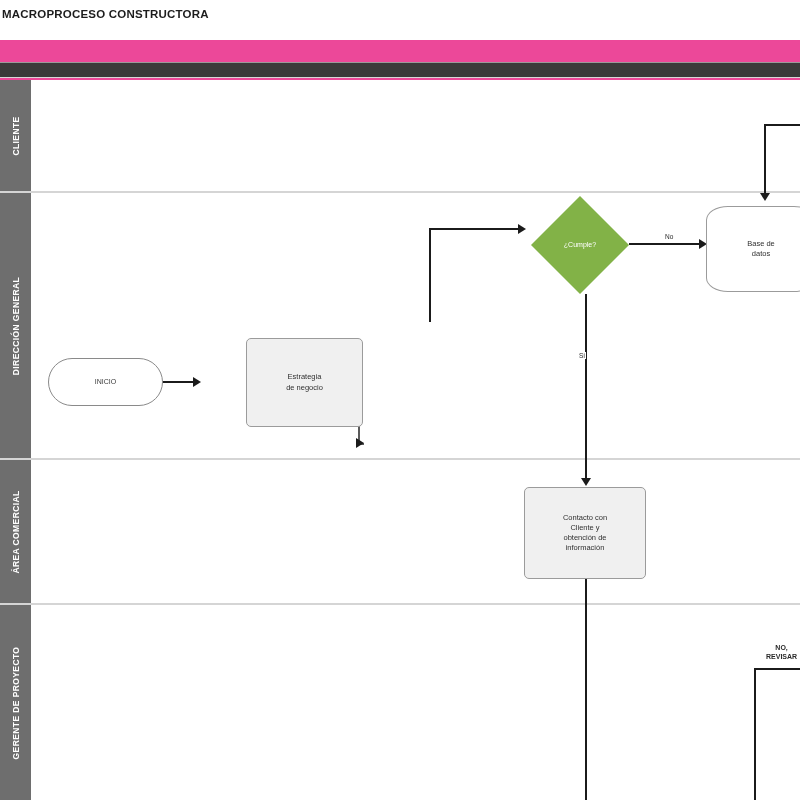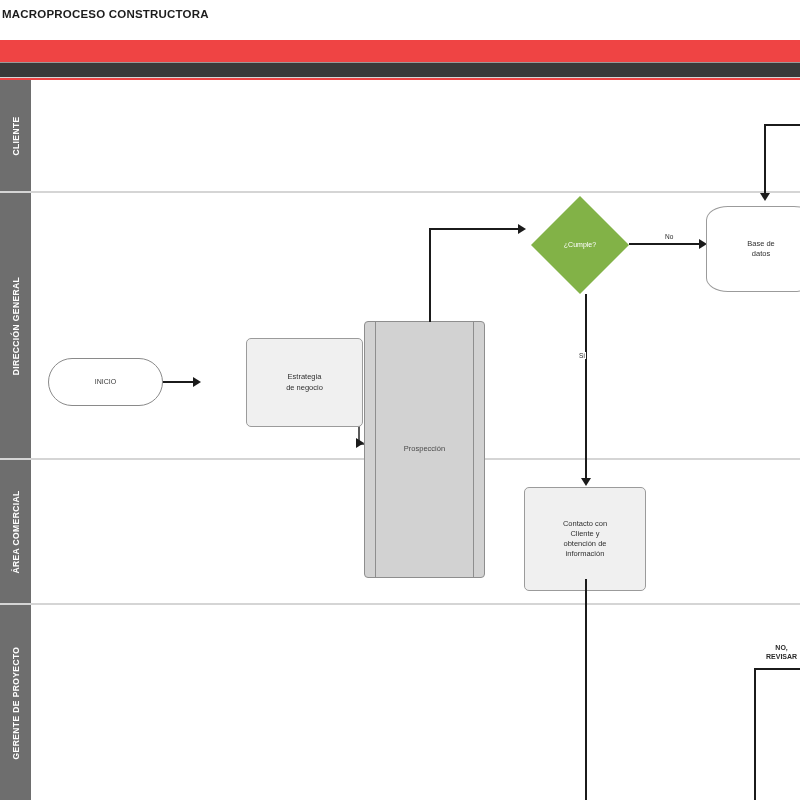--- a/index.html
+++ b/index.html
@@ -12,21 +12,21 @@
     width: 800px;
     height: 800px;
     overflow: hidden;
     font-family: "Liberation Sans", sans-serif;
   }
 
   #page {
     position: relative;
     width: 800px;
     height: 800px;
-    background: #ef4444;
+    background: #ec4899;
   }
 
   
   #title-bar {
     position: absolute;
     left: 0;
     top: 0;
     width: 800px;
     height: 40px;
     background: #ffffff;
@@ -301,23 +301,20 @@
     <div class="arrowhead right" style="left:356px;top:438px;"></div>
 
     <div class="shape-terminator" style="left:48px;top:358px;width:115px;height:48px;">
       <div class="node-label">INICIO</div>
     </div>
 
     <div class="shape-process" style="left:202px;top:338px;width:117px;height:89px;margin-left:44px;">
       <div class="node-label">Estrategia<br>de negocio</div>
     </div>
 
-    <div class="shape-subprocess" style="left:364px;top:321px;width:121px;height:257px;">
-      <div class="node-label">Prospección</div>
-    </div>
 
     <div class="conn v" style="left:429px;top:228px;height:94px;"></div>
     <div class="conn h" style="left:429px;top:228px;width:93px;"></div>
     <div class="arrowhead right" style="left:518px;top:224px;"></div>
 
     <div class="shape-decision" style="left:531px;top:196px;width:98px;height:98px;">
       <div class="diamond-body"></div>
       <div class="node-label">¿Cumple?</div>
     </div>
 
@@ -330,21 +327,21 @@
     </div>
 
     <div class="conn h" style="left:764px;top:124px;width:42px;"></div>
     <div class="conn v" style="left:764px;top:124px;height:72px;"></div>
     <div class="arrowhead down" style="left:760px;top:193px;"></div>
 
     <div class="conn v" style="left:585px;top:294px;height:190px;"></div>
     <div class="arrowhead down" style="left:581px;top:478px;"></div>
     <div class="conn-label" style="left:578px;top:352px;">Sí</div>
 
-    <div class="shape-process" style="left:524px;top:487px;width:122px;height:104px;">
+    <div class="shape-process" style="left:524px;top:487px;width:122px;height:92px;">
       <div class="node-label">Contacto con<br>Cliente y<br>obtención de<br>información</div>
     </div>
 
     <div class="conn v" style="left:585px;top:579px;height:221px;"></div>
 
     <div class="conn v" style="left:754px;top:668px;height:132px;"></div>
     <div class="conn h" style="left:754px;top:668px;width:46px;"></div>
     <div class="conn-label multiline" style="left:766px;top:644px;">NO,<br>REVISAR</div>
 
   </div>

